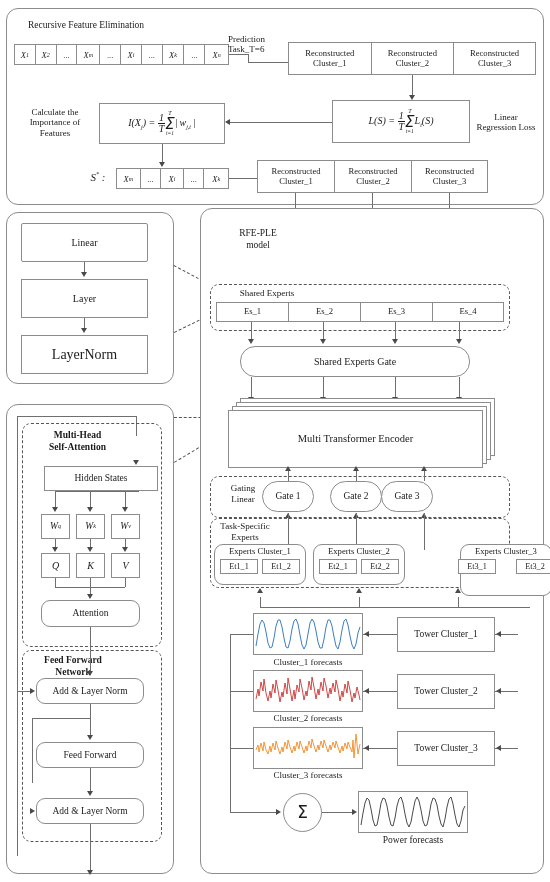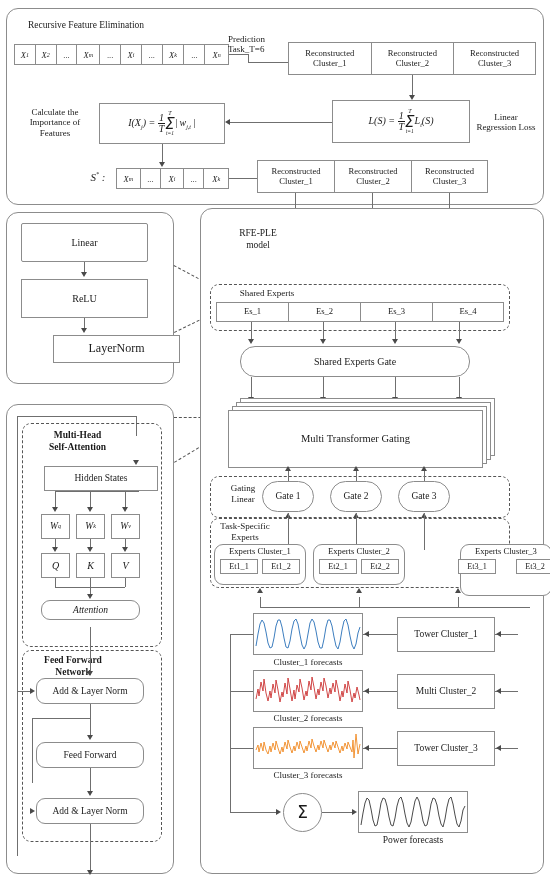--- a/index.html
+++ b/index.html
@@ -148,25 +148,25 @@
 <div class="ln lnv" style="left:530px; top:244px; height:363px;"></div>
 <div class="ln lnv" style="left:524px; top:250px; height:357px;"></div>
 <div class="ln lnv" style="left:518px; top:256px; height:351px;"></div>
 
 <div class="panel" style="left:6px; top:212px; width:168px; height:172px;"></div>
 
 <div class="box rbox" style="left:21px; top:223px; width:127px; height:39px; font-size:10px; border-radius:2px;">Linear</div>
 <div class="ln lnv" style="left:84px; top:262px; height:12px;"></div>
 <div class="arr arr-d" style="left:81px; top:272px;"></div>
 
-<div class="box" style="left:21px; top:279px; width:127px; height:39px; font-size:10px;">ReLU</div>
+<div class="box" style="left:21px; top:279px; width:127px; height:39px; font-size:10px;">Layer</div>
 <div class="ln lnv" style="left:84px; top:318px; height:12px;"></div>
 <div class="arr arr-d" style="left:81px; top:328px;"></div>
 
-<div class="box" style="left:21px; top:335px; width:127px; height:28px; font-size:12px;margin-left:32px;">LayerNorm</div>
+<div class="box" style="left:21px; top:335px; width:127px; height:39px; font-size:14px;">LayerNorm</div>
 
 <div class="dline" style="left:174px; top:265px; width:38px; transform:rotate(28deg);"></div>
 <div class="dline" style="left:174px; top:332px; width:38px; transform:rotate(-26deg);"></div>
 
 <div class="panel" style="left:6px; top:404px; width:168px; height:470px;"></div>
 
 <div class="ln lnv" style="left:17px; top:416px; height:440px;"></div>
 <div class="ln lnh" style="left:17px; top:416px; width:119px;"></div>
 <div class="ln lnv" style="left:136px; top:416px; height:20px;"></div>
 
@@ -199,21 +199,21 @@
 <div class="box" style="left:41px; top:553px; width:29px; height:25px; font-size:10px; font-style:italic;">Q</div>
 <div class="box" style="left:76px; top:553px; width:29px; height:25px; font-size:10px; font-style:italic;">K</div>
 <div class="box" style="left:111px; top:553px; width:29px; height:25px; font-size:10px; font-style:italic;">V</div>
 
 <div class="ln lnv" style="left:55px; top:578px; height:9px;"></div>
 <div class="ln lnv" style="left:125px; top:578px; height:9px;"></div>
 <div class="ln lnh" style="left:55px; top:587px; width:70px;"></div>
 <div class="ln lnv" style="left:90px; top:578px; height:18px;"></div>
 <div class="arr arr-d" style="left:87px; top:594px;"></div>
 
-<div class="box rbox" style="left:41px; top:600px; width:99px; height:20px; font-size:9.5px;font-style:italic;">Attention</div>
+<div class="box rbox" style="left:41px; top:600px; width:99px; height:27px; font-size:9.5px;">Attention</div>
 
 <div class="dash" style="left:22px; top:650px; width:140px; height:192px;"></div>
 <div class="lbl" style="left:28px; top:655px; width:90px; font-size:9.5px; font-weight:bold; line-height:1.25;">Feed Forward
 Network</div>
 
 <div class="ln lnv" style="left:90px; top:627px; height:46px;"></div>
 <div class="arr arr-d" style="left:87px; top:671px;"></div>
 
 <div class="box rbox" style="left:36px; top:678px; width:108px; height:26px; font-size:9.5px;">Add &amp; Layer Norm</div>
 <div class="ln lnh" style="left:17px; top:691px; width:14px;"></div>
@@ -269,29 +269,29 @@
 <div class="ln lnv" style="left:395px; top:377px; height:22px;"></div>
 <div class="ln lnv" style="left:459px; top:377px; height:22px;"></div>
 <div class="arr arr-d" style="left:248px; top:397px;"></div>
 <div class="arr arr-d" style="left:320px; top:397px;"></div>
 <div class="arr arr-d" style="left:392px; top:397px;"></div>
 <div class="arr arr-d" style="left:456px; top:397px;"></div>
 
 <div class="box" style="left:240px; top:398px; width:255px; height:58px;"></div>
 <div class="box" style="left:236px; top:402px; width:255px; height:58px;"></div>
 <div class="box" style="left:232px; top:406px; width:255px; height:58px;"></div>
-<div class="box" style="left:228px; top:410px; width:255px; height:58px; font-size:10.5px;">Multi Transformer Gating</div>
+<div class="box" style="left:228px; top:410px; width:255px; height:58px; font-size:10.5px;">Multi Transformer Encoder</div>
 
 <div class="dash" style="left:210px; top:476px; width:300px; height:42px;"></div>
 <div class="lbl" style="left:214px; top:483px; width:58px; font-size:9px; line-height:1.25;">Gating
 Linear</div>
 
 <div class="box" style="left:262px; top:481px; width:52px; height:31px; border-radius:16px; font-size:9.5px;">Gate 1</div>
 <div class="box" style="left:330px; top:481px; width:52px; height:31px; border-radius:16px; font-size:9.5px;">Gate 2</div>
-<div class="box" style="left:398px; top:481px; width:52px; height:31px; border-radius:16px; font-size:9.5px;">Gate 3</div>
+<div class="box" style="left:381px; top:481px; width:52px; height:31px; border-radius:16px; font-size:9.5px;">Gate 3</div>
 
 <div class="ln lnv" style="left:288px; top:470px; height:11px;"></div>
 <div class="ln lnv" style="left:356px; top:470px; height:11px;"></div>
 <div class="ln lnv" style="left:424px; top:470px; height:11px;"></div>
 <div class="arr arr-u" style="left:285px; top:466px;"></div>
 <div class="arr arr-u" style="left:353px; top:466px;"></div>
 <div class="arr arr-u" style="left:421px; top:466px;"></div>
 
 <div class="dash" style="left:210px; top:518px; width:300px; height:70px;"></div>
 <div class="lbl" style="left:214px; top:521px; width:62px; font-size:9px; line-height:1.25;">Task-Specific
@@ -352,21 +352,21 @@
 <div class="arr arr-r" style="left:496px; top:631px; transform:rotate(180deg);"></div>
 
 <div class="box" style="left:253px; top:670px; width:110px; height:42px; padding:0;">
   <svg width="108" height="40" viewBox="0 0 108 40">
     <polyline fill="none" stroke="#cc3333" stroke-width="0.9" points="2,28 4,18 5,25 7,11 9,20 10,8 12,22 14,30 16,20 17,27 19,13 21,22 22,9 24,19 26,31 28,21 29,26 31,12 33,23 34,7 36,18 38,30 40,19 41,28 43,14 45,21 46,8 48,17 50,29 52,20 53,25 55,10 57,19 58,6 60,16 62,28 64,18 65,24 67,11 69,20 70,7 72,15 74,27 76,17 77,23 79,12 81,21 82,9 84,18 86,30 88,20 89,26 91,13 93,22 94,10 96,19 98,31 100,22 101,27 103,16 105,24 106,29"></polyline>
   </svg>
 </div>
 <div class="lbl" style="left:253px; top:713px; width:110px; font-size:9px;">Cluster_2 forecasts</div>
 <div class="ln lnh" style="left:363px; top:691px; width:34px;"></div>
 <div class="arr arr-r" style="left:364px; top:688px; transform:rotate(180deg);"></div>
-<div class="box" style="left:397px; top:674px; width:98px; height:35px; font-size:9.5px;">Multi  Cluster_2</div>
+<div class="box" style="left:397px; top:674px; width:98px; height:35px; font-size:9.5px;">Tower  Cluster_2</div>
 <div class="ln lnh" style="left:495px; top:691px; width:23px;"></div>
 <div class="arr arr-r" style="left:496px; top:688px; transform:rotate(180deg);"></div>
 
 <div class="box" style="left:253px; top:727px; width:110px; height:42px; padding:0;">
   <svg width="108" height="40" viewBox="0 0 108 40">
     <polyline fill="none" stroke="#f08a24" stroke-width="0.9" points="2,22 4,17 5,24 7,15 9,23 10,14 12,22 14,26 16,18 17,24 19,15 21,22 22,13 24,20 26,26 28,19 29,24 31,14 33,21 34,12 36,19 38,25 40,18 41,23 43,14 45,21 46,13 48,19 50,25 52,18 53,23 55,13 57,20 58,11 60,18 62,24 64,17 65,22 67,13 69,20 70,12 72,18 74,24 76,17 77,22 79,14 81,20 82,13 84,19 86,25 88,18 89,23 91,15 93,21 94,14 96,19 98,24 99,12 100,30 102,6 104,26 106,16"></polyline>
   </svg>
 </div>
 <div class="lbl" style="left:253px; top:770px; width:110px; font-size:9px;">Cluster_3 forecasts</div>
 <div class="ln lnh" style="left:363px; top:748px; width:34px;"></div>

